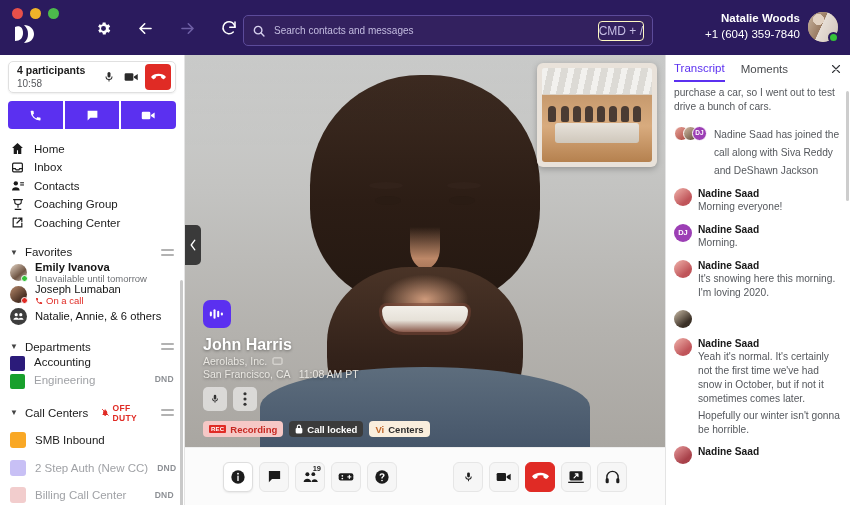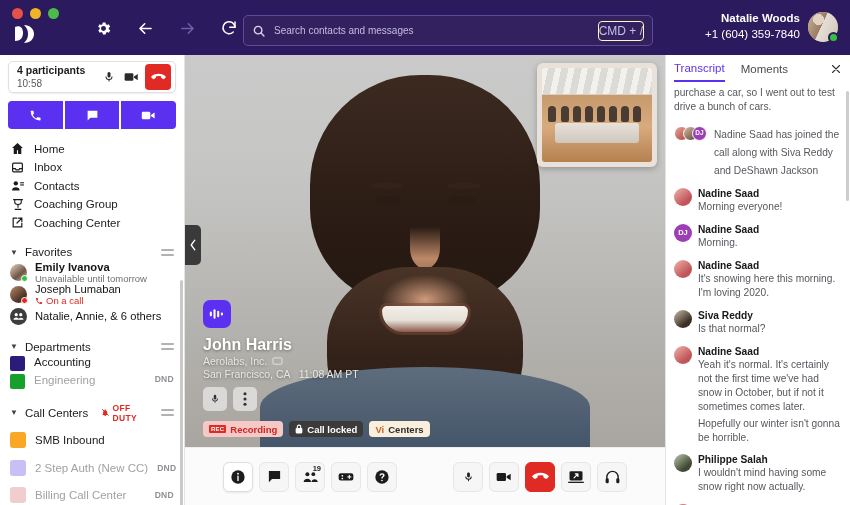--- a/index.html
+++ b/index.html
@@ -742,43 +742,32 @@
         <div class="tmsg">
           <span class="tav" style="background:linear-gradient(140deg,#f0b3ab,#c0555a 70%)"></span>
           <span class="tbody">
             <span class="tname" style="display:block">Nadine Saad</span>
             <span class="ttext" style="display:block">It's snowing here this morning. I'm loving 2020.</span>
           </span>
         </div>
 
         <div class="tmsg">
           <span class="tav" style="background:linear-gradient(140deg,#cbbda8,#3b3026 70%)"></span>
-          <span class="tbody">
-            <span class="tname" style="display:block">Siva Reddy</span>
-            <span class="ttext" style="display:block">Is that normal?</span>
-          </span>
         </div>
 
         <div class="tmsg" style="margin-bottom:3px">
           <span class="tav" style="background:linear-gradient(140deg,#f0b3ab,#c0555a 70%)"></span>
           <span class="tbody">
             <span class="tname" style="display:block">Nadine Saad</span>
             <span class="ttext" style="display:block">Yeah it's normal. It's certainly not the first time we've had snow in October, but if not it sometimes comes later.</span>
           </span>
         </div>
 
         <div class="tcont">Hopefully our winter isn't gonna be horrible.</div>
 
-        <div class="tmsg">
-          <span class="tav" style="background:linear-gradient(140deg,#bfc7ae,#3f4a34 70%)"></span>
-          <span class="tbody">
-            <span class="tname" style="display:block">Philippe Salah</span>
-            <span class="ttext" style="display:block">I wouldn't mind having some snow right now actually.</span>
-          </span>
-        </div>
 
         <div class="tmsg">
           <span class="tav" style="background:linear-gradient(140deg,#e79b9c,#a8414a 70%)"></span>
           <span class="tbody">
             <span class="tname" style="display:block">Nadine Saad</span>
 
           </span>
         </div>
       </div>
 

